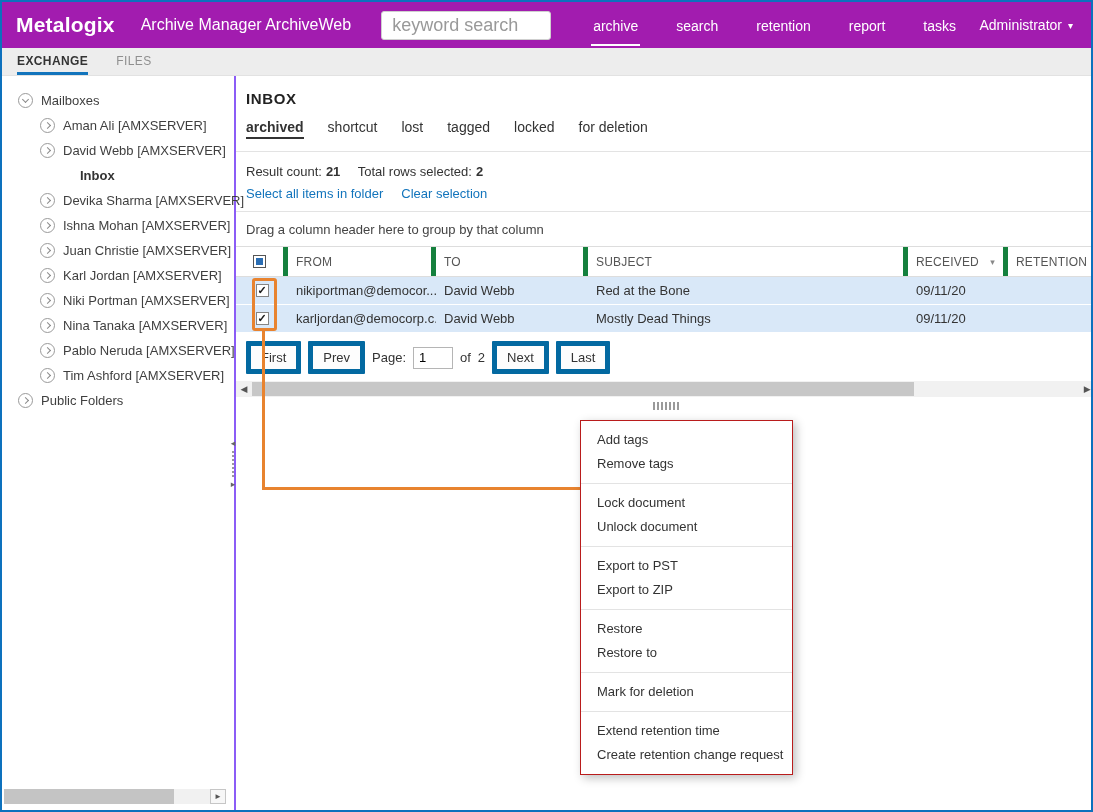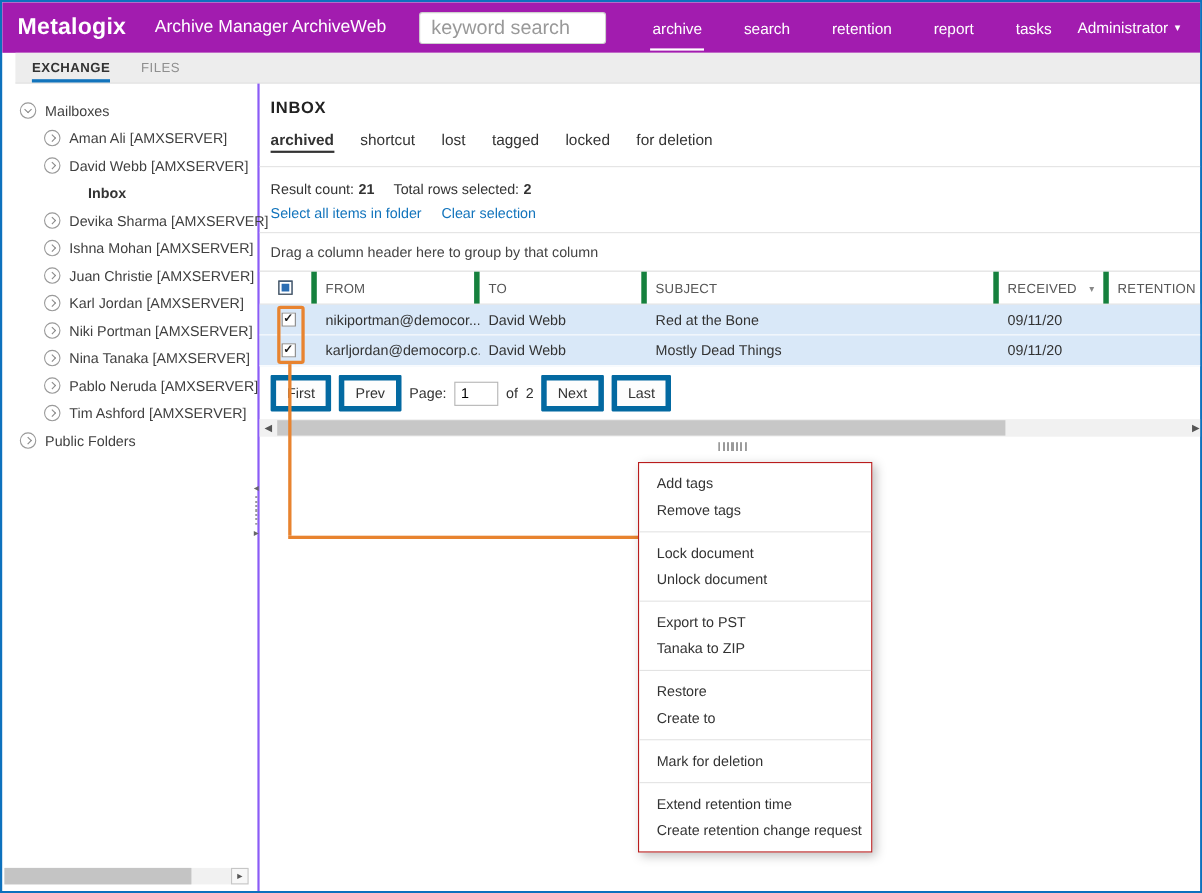--- a/index.html
+++ b/index.html
@@ -12,21 +12,21 @@
   .app-title { font-size: 16px; margin-left: 26px; white-space: nowrap; }
   .search { margin-left: 30px; width: 170px; height: 29px; border: 1px solid #cfcfcf; border-radius: 3px; padding: 0 10px; font-size: 18px; color: #333; font-family: "Liberation Sans", sans-serif; outline: none; }
   .search::placeholder { color: #999; }
   .topnav { display: flex; margin-left: 6px; }
   .topnav-item { margin-left: 34px; font-size: 14px; padding: 14px 2px 12px; cursor: pointer; }
   .topnav-item.active { padding-bottom: 10px; border-bottom: 2px solid #fff; }
   .user-menu { margin-left: auto; font-size: 14px; cursor: pointer; display: flex; align-items: center; gap: 6px; }
   .user-caret { font-size: 10px; }
 
   
-  .tabbar { height: 28px; background: #ededed; display: flex; align-items: flex-end; padding-left: 15px; gap: 28px; border-bottom: 1px solid #e2e2e2; margin-left: 12px; }
+  .tabbar { height: 28px; background: #ededed; display: flex; align-items: flex-end; padding-left: 15px; gap: 28px; border-bottom: 1px solid #e2e2e2; }
   .mod-tab { font-size: 12px; letter-spacing: .4px; color: #8f8f8f; padding-bottom: 7px; cursor: pointer; }
   .mod-tab.active { color: #333; font-weight: bold; border-bottom: 3px solid #1274bc; padding-bottom: 4px; }
 
   
   .content { display: flex; height: 734px; position: relative; }
   .sidebar { width: 234px; flex: none; border-right: 2px solid #8b5cf6; position: relative; padding-top: 12px; }
   .tree-item { height: 25px; display: flex; align-items: center; font-size: 13px; color: #3f3f3f; cursor: pointer; white-space: nowrap; }
   .tree-item.lvl0 { padding-left: 16px; }
   .tree-item.lvl1 { padding-left: 38px; }
   .tree-item.lvl2 { padding-left: 78px; }
@@ -285,25 +285,25 @@
       <div class="menu-group">
         <div class="menu-item">Add tags</div>
         <div class="menu-item">Remove tags</div>
       </div>
       <div class="menu-group">
         <div class="menu-item">Lock document</div>
         <div class="menu-item">Unlock document</div>
       </div>
       <div class="menu-group">
         <div class="menu-item">Export to PST</div>
-        <div class="menu-item">Tanaka to ZIP</div>
+        <div class="menu-item">Export to ZIP</div>
       </div>
       <div class="menu-group">
         <div class="menu-item">Restore</div>
-        <div class="menu-item">Create to</div>
+        <div class="menu-item">Restore to</div>
       </div>
       <div class="menu-group">
         <div class="menu-item">Mark for deletion</div>
       </div>
       <div class="menu-group">
         <div class="menu-item">Extend retention time</div>
         <div class="menu-item">Create retention change request</div>
       </div>
     </div>
 

